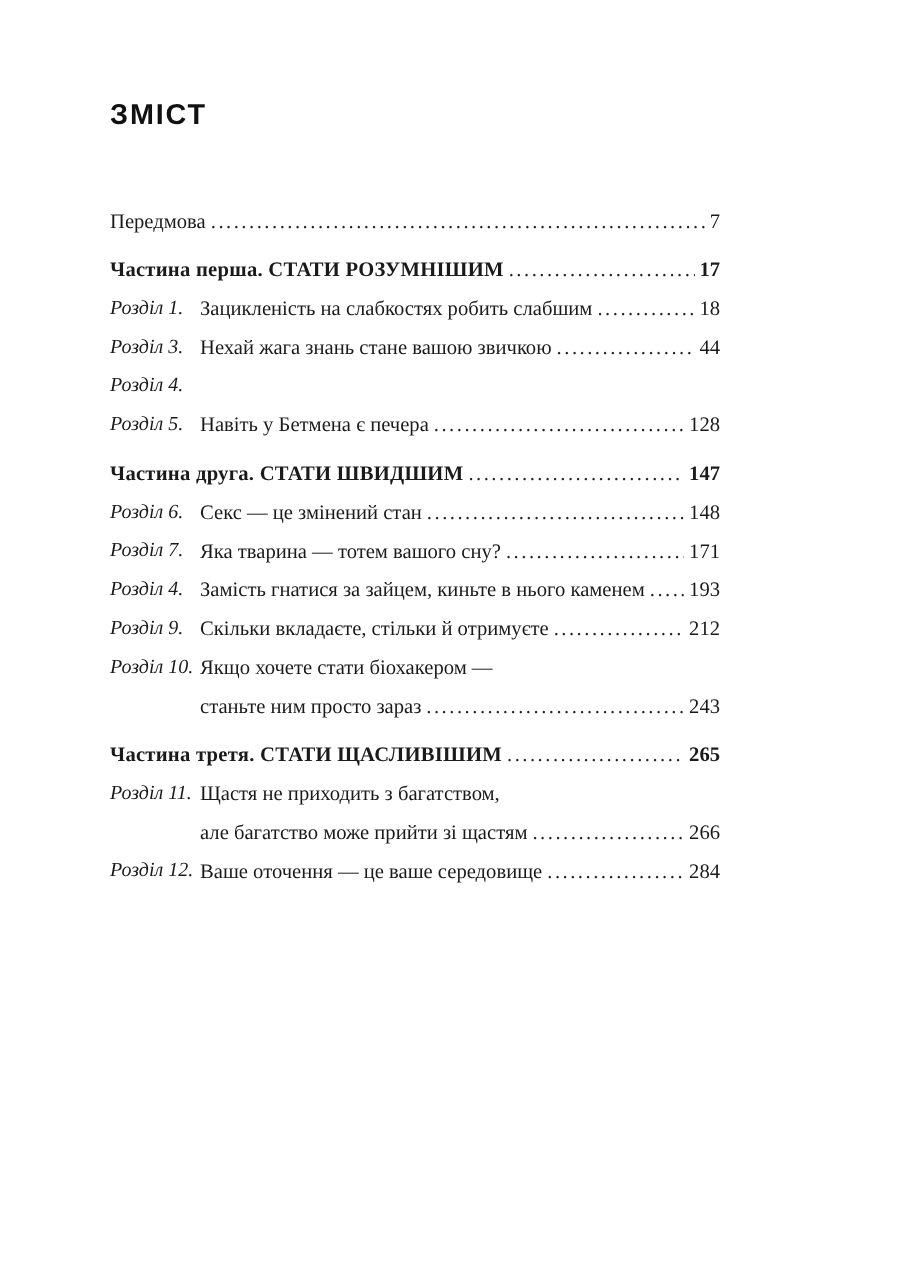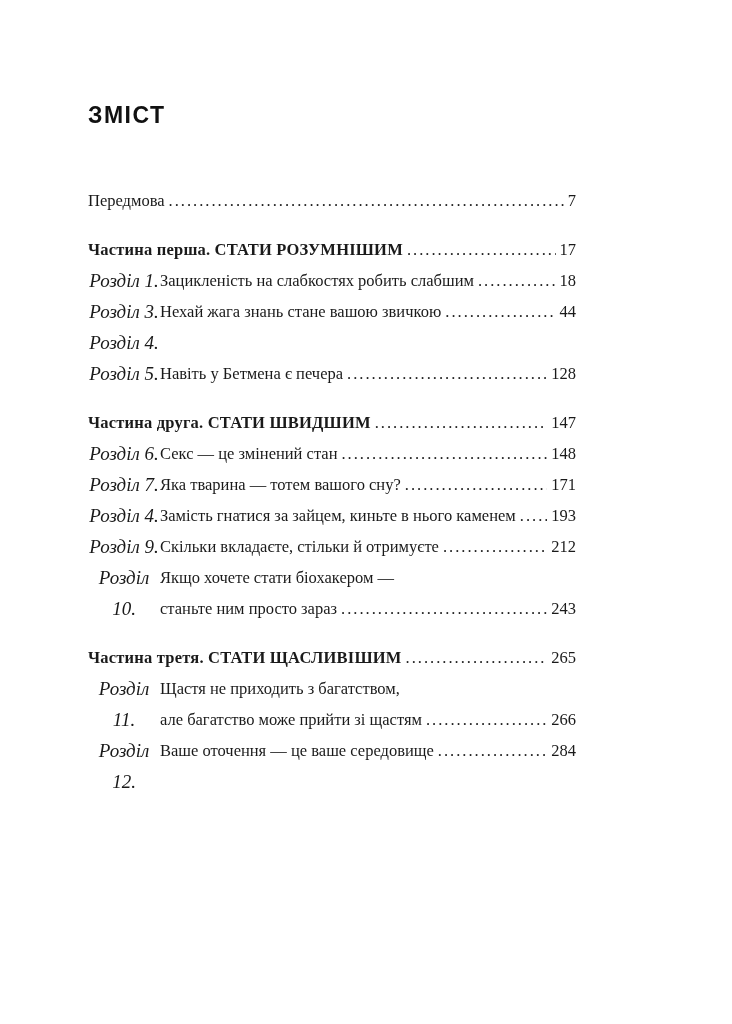--- a/index.html
+++ b/index.html
@@ -6,53 +6,53 @@
   html, body { width: 732px; height: 1024px; }
   body {
     background: #ffffff;
     font-family: "Liberation Serif", serif;
     color: #1a1a1a;
     overflow: hidden;
   }
   .page {
     width: 696px;
     height: 1024px;
-    padding: 104px 120px 0 88px;
+    padding: 80px 120px 0 88px;
     background: #ffffff;
   }
   .toc-title {
     font-family: "Liberation Sans", sans-serif;
     font-weight: bold;
     font-size: 23px;
     letter-spacing: 1.5px;
     line-height: 1;
     color: #111;
   }
   .row {
     display: flex;
     align-items: baseline;
     line-height: 31px;
     font-size: 16.5px;
   }
   .preface-row { margin-top: 58px; }
-  .part { margin-top: 18px; text-align: center; }
+  .part { margin-top: 8px; }
   .part-heading {
     font-weight: bold;
   }
   .part-heading .heading-text { letter-spacing: 0.2px; }
-  .part-heading .pagenum { font-weight: normal; }
+  .part-heading .pagenum { font-weight: bold; }
   .entry {
     display: flex;
     align-items: flex-start;
   }
   .entry-label {
     flex: 0 0 72px;
     font-style: italic;
     line-height: 31px;
-    font-size: 19px;
+    font-size: 16px;
   }
   .entry-body { flex: 1; min-width: 0; }
   .leader {
     flex: 1;
     overflow: hidden;
     white-space: nowrap;
     margin: 0 3px 0 4px;
     color: #222;
   }
   .leader::after {

